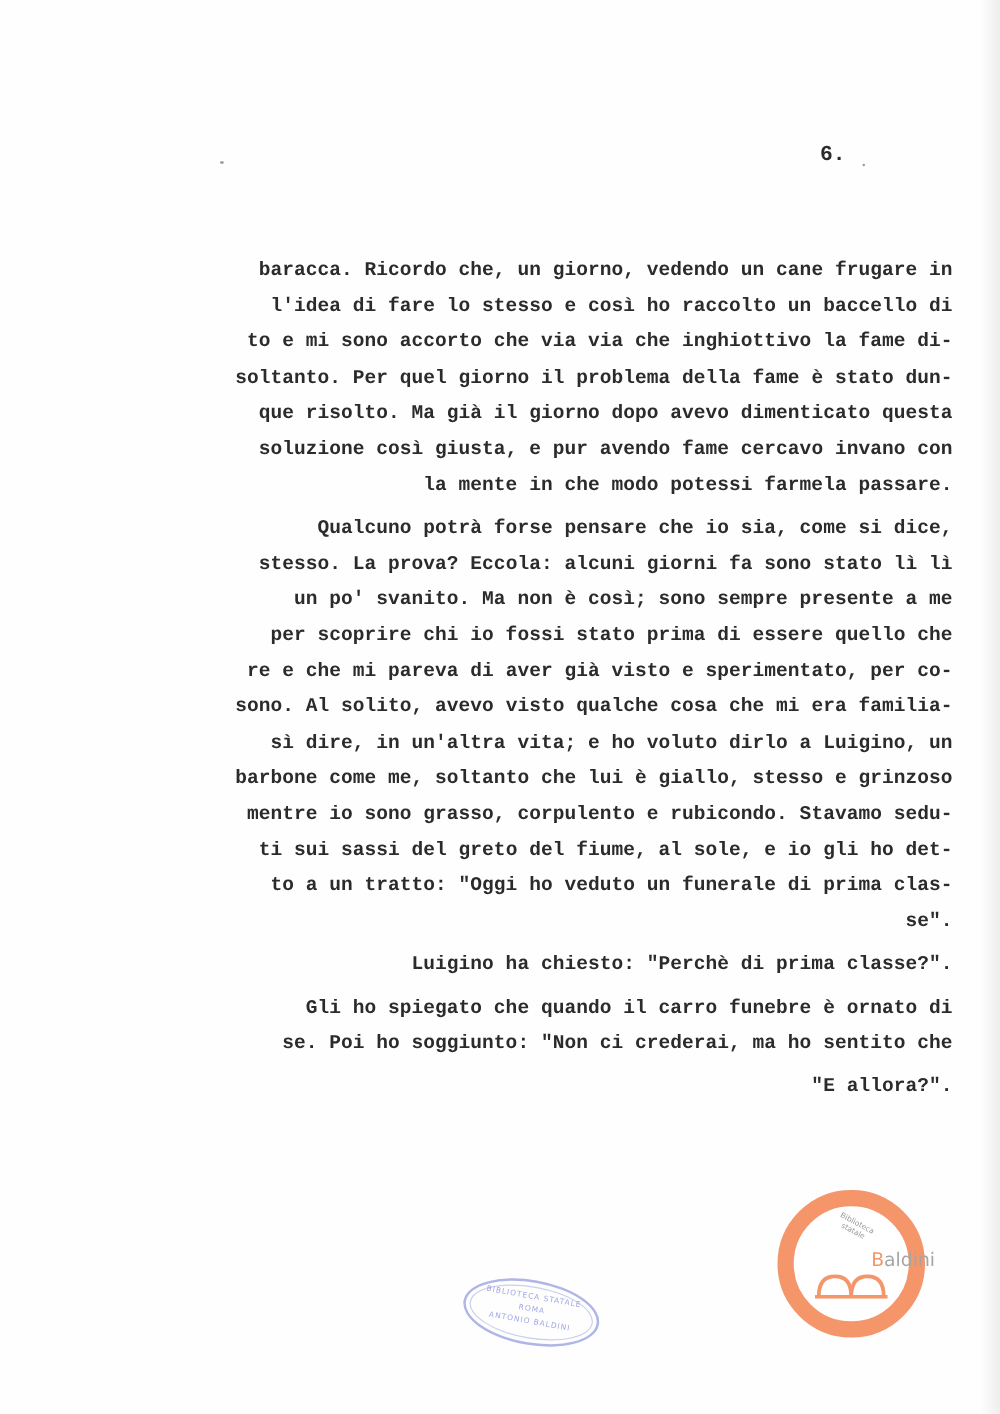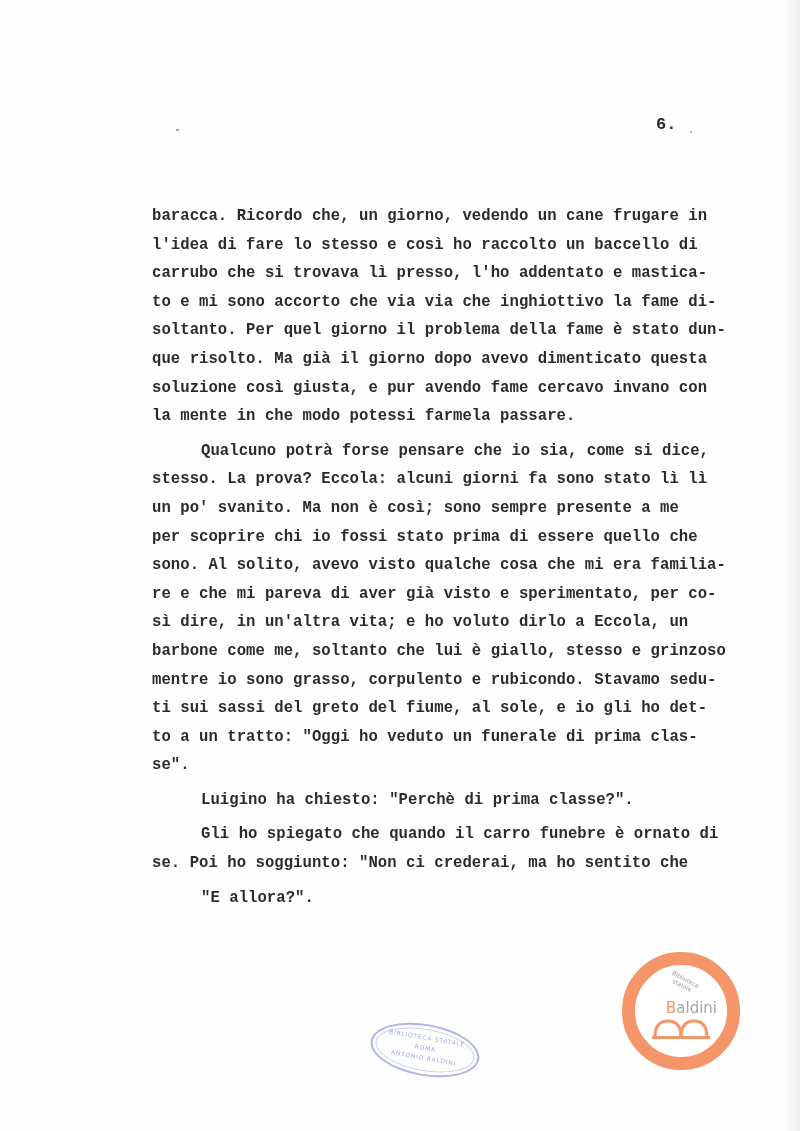--- a/index.html
+++ b/index.html
@@ -49,20 +49,21 @@
       width: 610px;
       font-family: "Liberation Mono", "DejaVu Sans Mono", monospace;
       font-weight: bold;
       font-size: 15.6px;
       line-height: 28.6px;
       color: #2b2b2b;
       letter-spacing: 0.05px;
     }
     .para {
       margin: 0 0 6px 0;
+      text-align: right;
     }
     .line {
       display: block;
       white-space: pre;
       height: 28.6px;
     }
     .line.indent {
       padding-left: 49px;
     }
     
@@ -87,21 +88,21 @@
       font-size: 6px;
       line-height: 7px;
       color: #9a9a9a;
       text-align: center;
     }
     .logo-name {
       position: absolute;
       left: 0;
       width: 113px;
       top: 34px;
-      text-align: center;
+      text-align: right;
       font-family: "DejaVu Sans", sans-serif;
       font-size: 15px;
       color: #a6a6a6;
     }
     .logo-name .initial {
       color: #f4956a;
     }
     .logo-book {
       position: absolute;
       left: 16px;
@@ -143,35 +144,34 @@
   <div class="page-edge-right"></div>
   <div class="speck" style="left:176px;top:129px;"></div>
   <div class="speck" style="left:690px;top:131px;width:2px;"></div>
 
   <div class="page-number">6.</div>
 
   <div class="body-text" id="body-text">
       <div class="para">
         <span class="line">baracca. Ricordo che, un giorno, vedendo un cane frugare in</span>
         <span class="line">l'idea di fare lo stesso e così ho raccolto un baccello di</span>
-        <span class="line">carrubo che si trovava lì presso, l'ho addentato e mastica-</span>
         <span class="line">to e mi sono accorto che via via che inghiottivo la fame di-</span>
         <span class="line">soltanto. Per quel giorno il problema della fame è stato dun-</span>
         <span class="line">que risolto. Ma già il giorno dopo avevo dimenticato questa</span>
         <span class="line">soluzione così giusta, e pur avendo fame cercavo invano con</span>
         <span class="line">la mente in che modo potessi farmela passare.</span>
       </div>
       <div class="para">
         <span class="line indent">Qualcuno potrà forse pensare che io sia, come si dice,</span>
         <span class="line">stesso. La prova? Eccola: alcuni giorni fa sono stato lì lì</span>
         <span class="line">un po' svanito. Ma non è così; sono sempre presente a me</span>
         <span class="line">per scoprire chi io fossi stato prima di essere quello che</span>
+        <span class="line">re e che mi pareva di aver già visto e sperimentato, per co-</span>
         <span class="line">sono. Al solito, avevo visto qualche cosa che mi era familia-</span>
-        <span class="line">re e che mi pareva di aver già visto e sperimentato, per co-</span>
-        <span class="line">sì dire, in un'altra vita; e ho voluto dirlo a Eccola, un</span>
+        <span class="line">sì dire, in un'altra vita; e ho voluto dirlo a Luigino, un</span>
         <span class="line">barbone come me, soltanto che lui è giallo, stesso e grinzoso</span>
         <span class="line">mentre io sono grasso, corpulento e rubicondo. Stavamo sedu-</span>
         <span class="line">ti sui sassi del greto del fiume, al sole, e io gli ho det-</span>
         <span class="line">to a un tratto: "Oggi ho veduto un funerale di prima clas-</span>
         <span class="line">se".</span>
       </div>
       <div class="para">
         <span class="line indent">Luigino ha chiesto: "Perchè di prima classe?".</span>
       </div>
       <div class="para">

